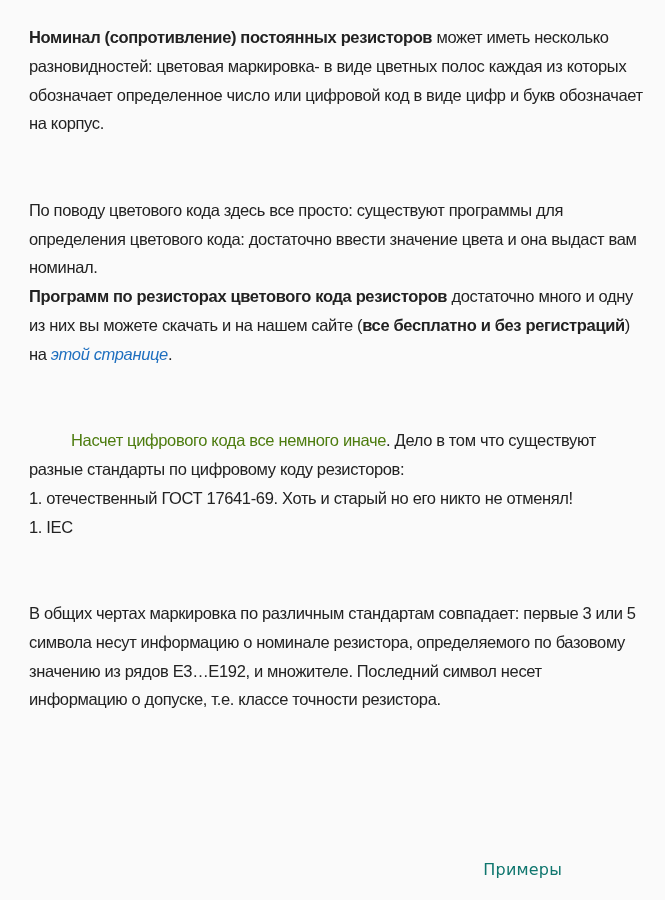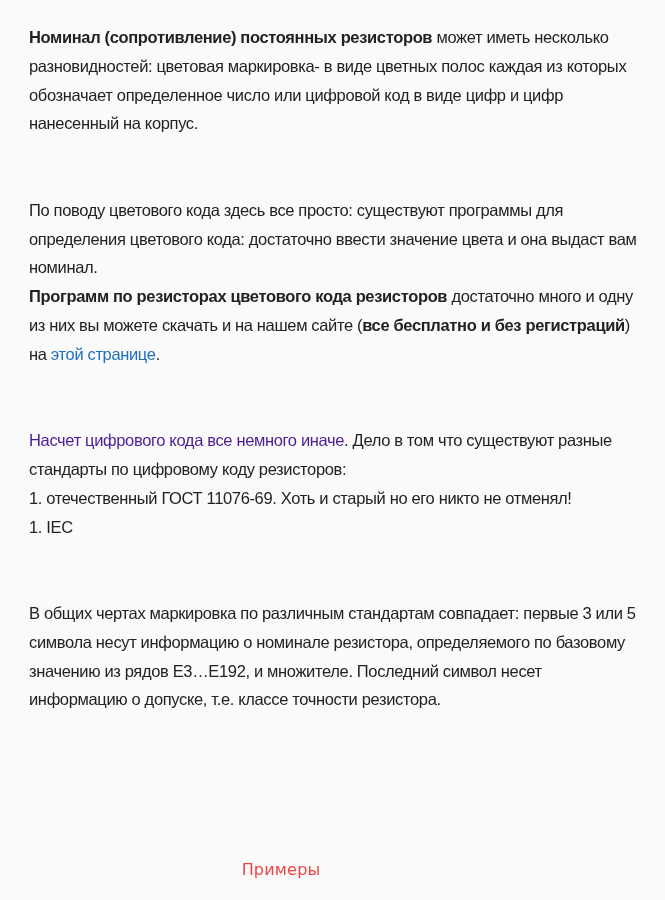--- a/index.html
+++ b/index.html
@@ -31,53 +31,55 @@
       margin-bottom: 57.6px;
     }
     b {
       font-weight: bold;
       text-align: right;
     }
     .link {
       color: #1e6fbf;
       text-decoration: none;
       cursor: pointer;
+      font-style: italic;
     }
     .magenta {
-      color: #4c1d95;
+      color: #4d7c0f;
+      margin-left: 42px;
     }
     .examples {
       position: absolute;
       left: 0;
       width: 562px;
       top: 860px;
-      text-align: center;
+      text-align: right;
       font-family: "DejaVu Sans", sans-serif;
       font-size: 16px;
-      color: #ef4444;
+      color: #0f766e;
       letter-spacing: 0.2px;
     }
   </style>
 </head>
 <body>
 
 <div class="content">
 
   <p class="para">
-    <b>Номинал (сопротивление) постоянных резисторов</b><span> может иметь несколько разновидностей: цветовая маркировка- в виде цветных полос каждая из которых обозначает определенное число или цифровой код в виде цифр и цифр нанесенный на корпус.</span>
+    <b>Номинал (сопротивление) постоянных резисторов</b><span> может иметь несколько разновидностей: цветовая маркировка- в виде цветных полос каждая из которых обозначает определенное число или цифровой код в виде цифр и букв обозначает на корпус.</span>
   </p>
 
   <p class="para">
     <span>По поводу цветового кода здесь все просто: существуют программы для определения цветового кода: достаточно ввести значение цвета и она выдаст вам номинал.</span><br>
     <b>Программ по резисторах цветового кода резисторов</b><span> достаточно много и одну из них вы можете скачать и на нашем сайте (</span><b>все бесплатно и без регистраций</b><span>) на </span><a class="link">этой странице</a><span>.</span>
   </p>
 
   <p class="para">
     <span class="magenta">Насчет цифрового кода все немного иначе</span><span>. Дело в том что существуют разные стандарты по цифровому коду резисторов:</span><br>
-    <span>1. отечественный ГОСТ 11076-69. Хоть и старый но его никто не отменял!</span><br>
+    <span>1. отечественный ГОСТ 17641-69. Хоть и старый но его никто не отменял!</span><br>
     <span>1. IEC</span><br>
   </p>
 
   <p class="para">
     <span>В общих чертах маркировка по различным стандартам совпадает: первые 3 или 5 символа несут информацию о номинале резистора, определяемого по базовому значению из рядов E3…E192, и множителе. Последний символ несет информацию о допуске, т.е. классе точности резистора.</span><br>
   </p>
 
 </div>
 
 <div class="examples">Примеры</div>

